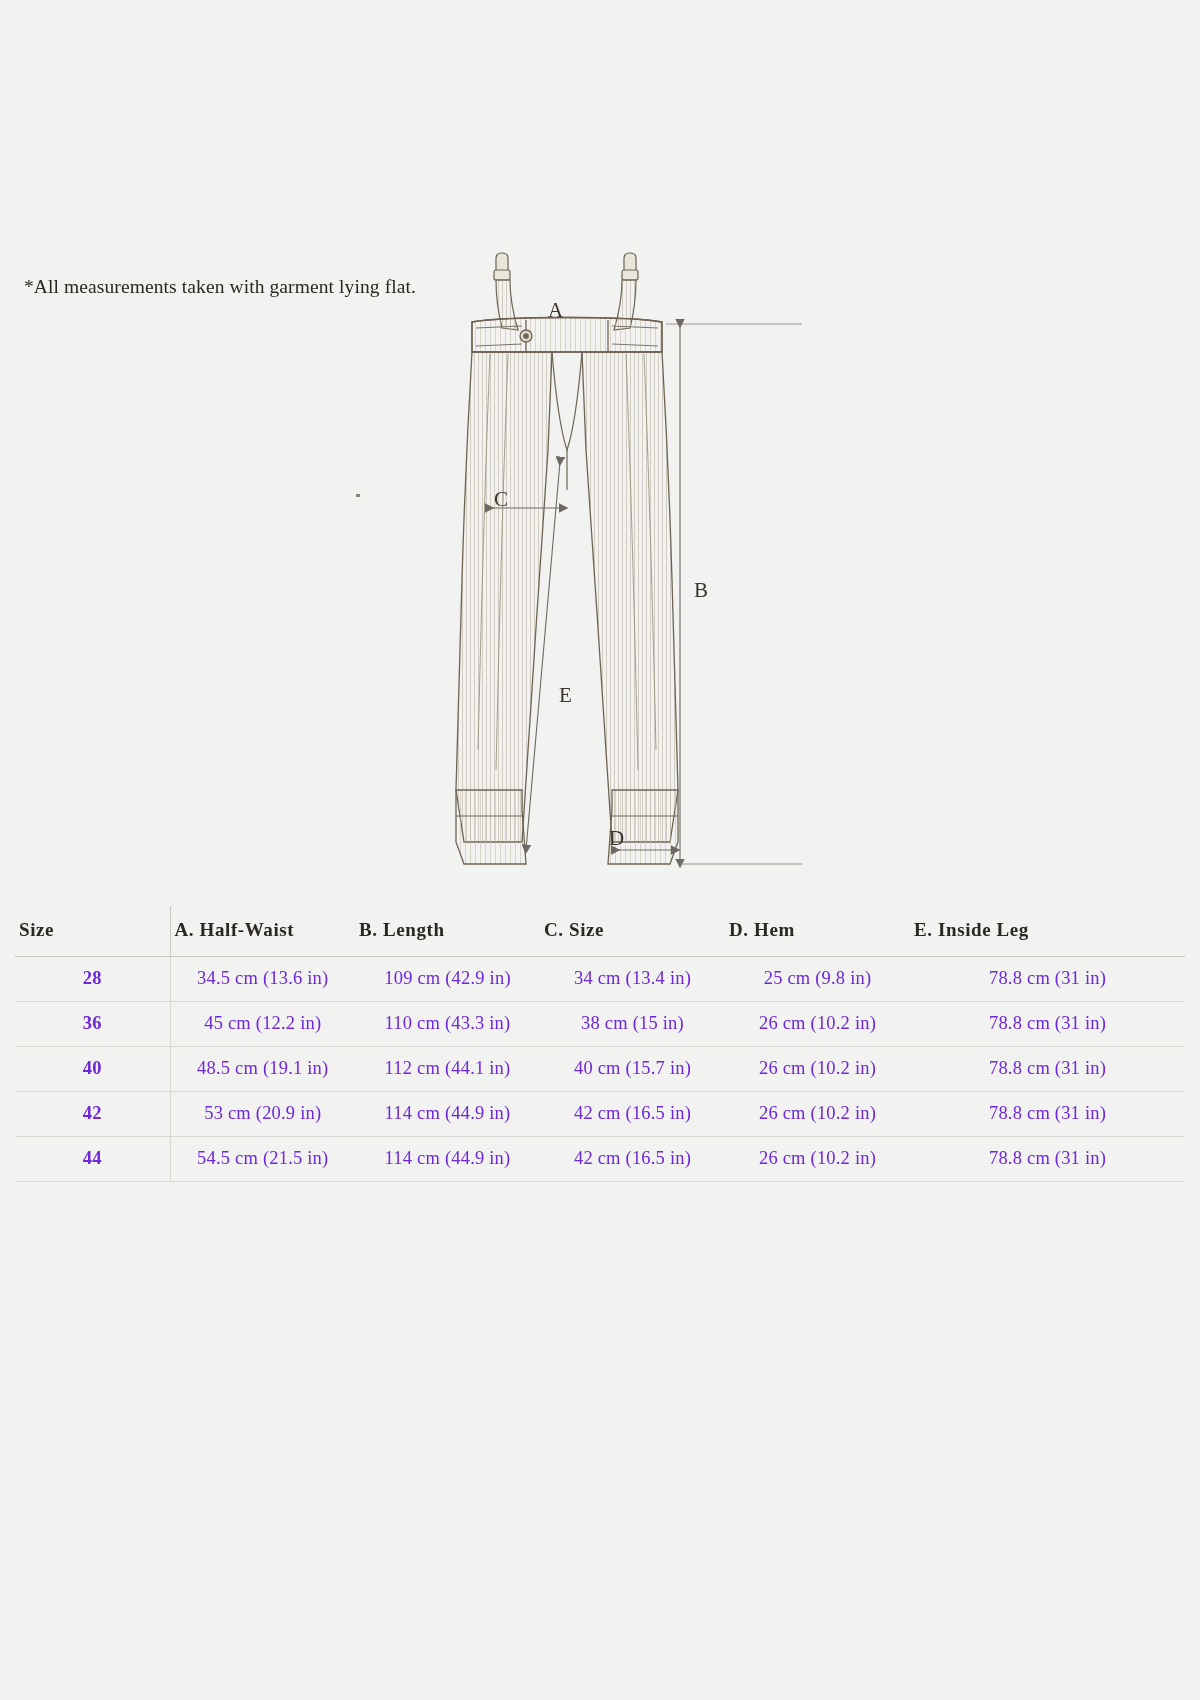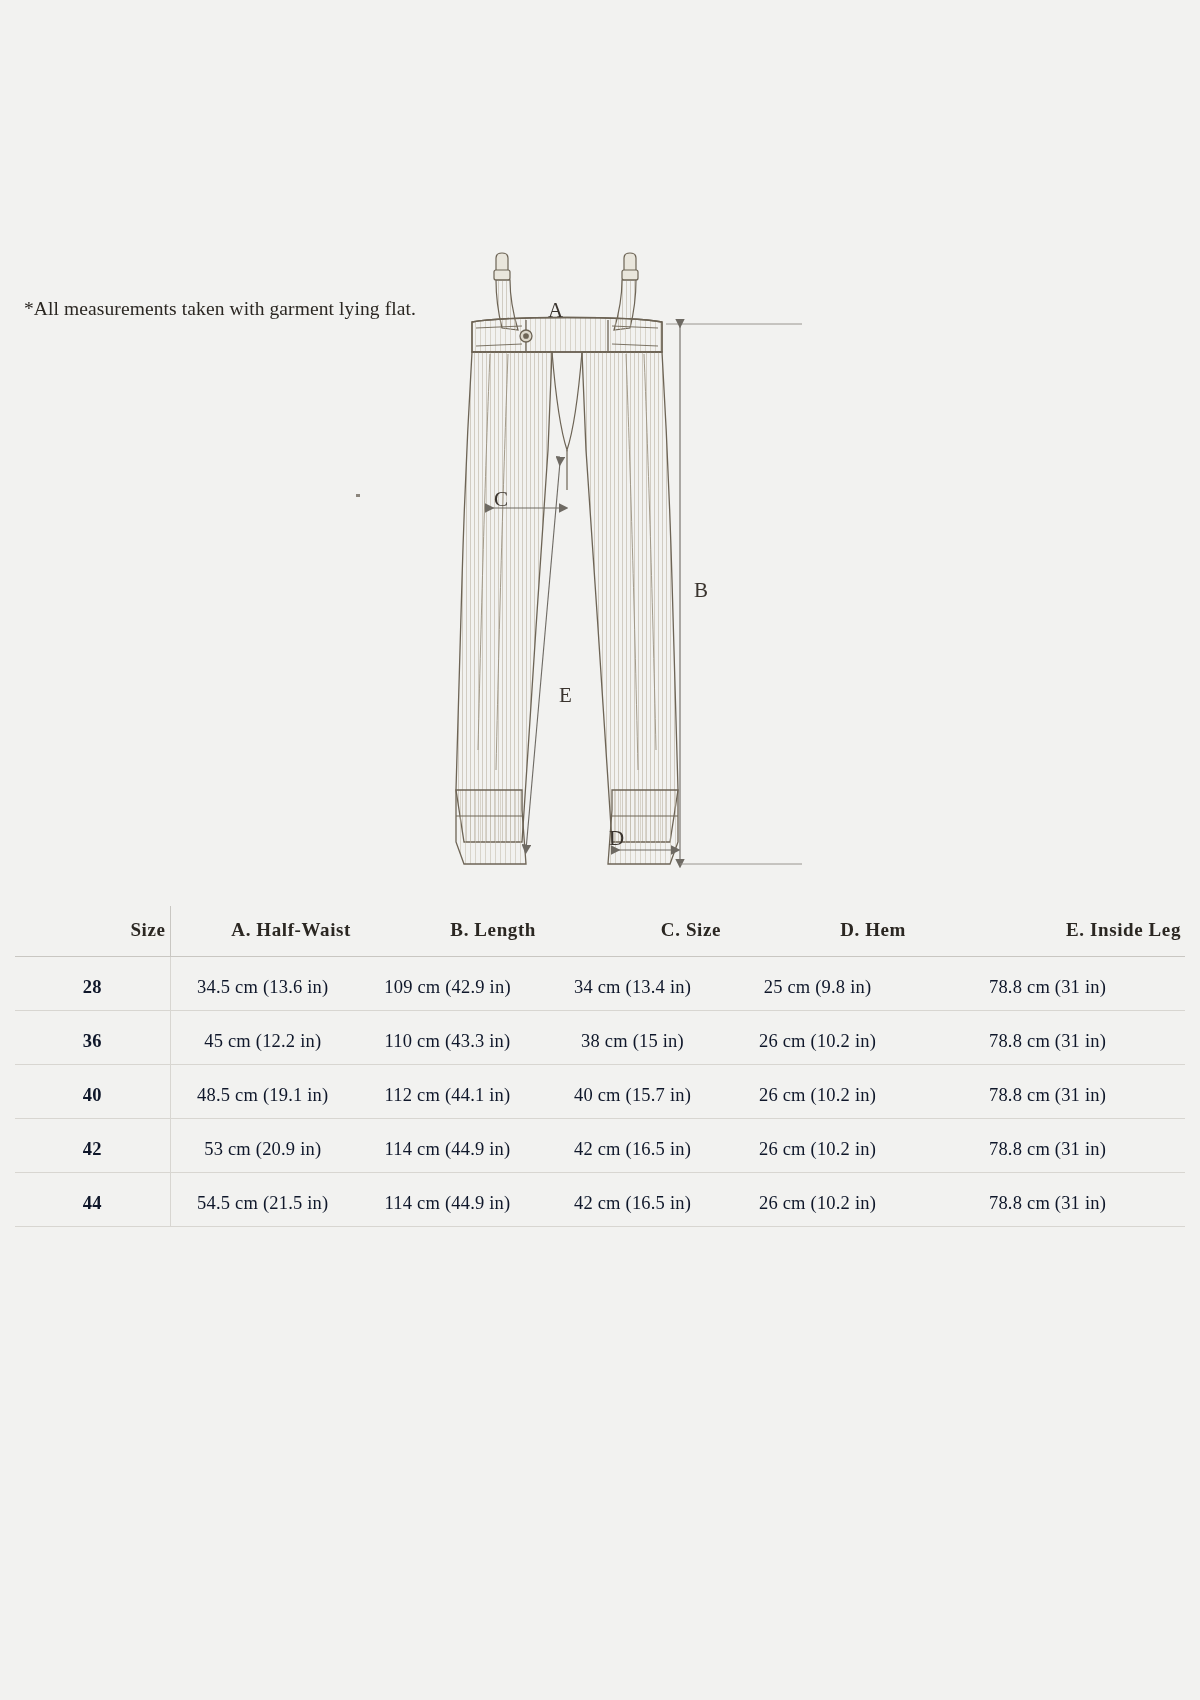--- a/index.html
+++ b/index.html
@@ -13,21 +13,21 @@
     position: relative;
     font-family: "Liberation Serif", serif;
     color: #2e2a26;
     overflow: hidden;
   }
 
   
   .note {
     position: absolute;
     left: 24px;
-    top: 298px;
+    top: 276px;
     font-size: 19.5px;
     letter-spacing: 0.1px;
     color: #2b2722;
     white-space: nowrap;
   }
 
   
   .illo {
     position: absolute;
     left: 430px;
@@ -68,30 +68,30 @@
   table.size-table {
     border-collapse: collapse;
     width: 1170px;
     table-layout: fixed;
   }
   table.size-table thead th {
     font-size: 19px;
     font-weight: bold;
     letter-spacing: 0.6px;
     padding: 13px 4px 15px;
-    text-align: right;
+    text-align: left;
     color: #2b2722;
     border-bottom: 1px solid #c9c7c2;
     white-space: nowrap;
   }
   table.size-table tbody td {
     font-size: 18.5px;
-    padding: 20px 4px 12px;
+    padding: 11px 4px 12px;
     text-align: center;
-    color: #0f172a;
+    color: #6d28d9;
     border-bottom: 1px solid #d8d6d1;
     letter-spacing: 0.2px;
     white-space: nowrap;
   }
   table.size-table tbody tr:last-child td {
     border-bottom: 1px solid #d8d6d1;
     margin-top: 8px;
   }
   table.size-table tbody td.size-cell {
     font-weight: bold;

